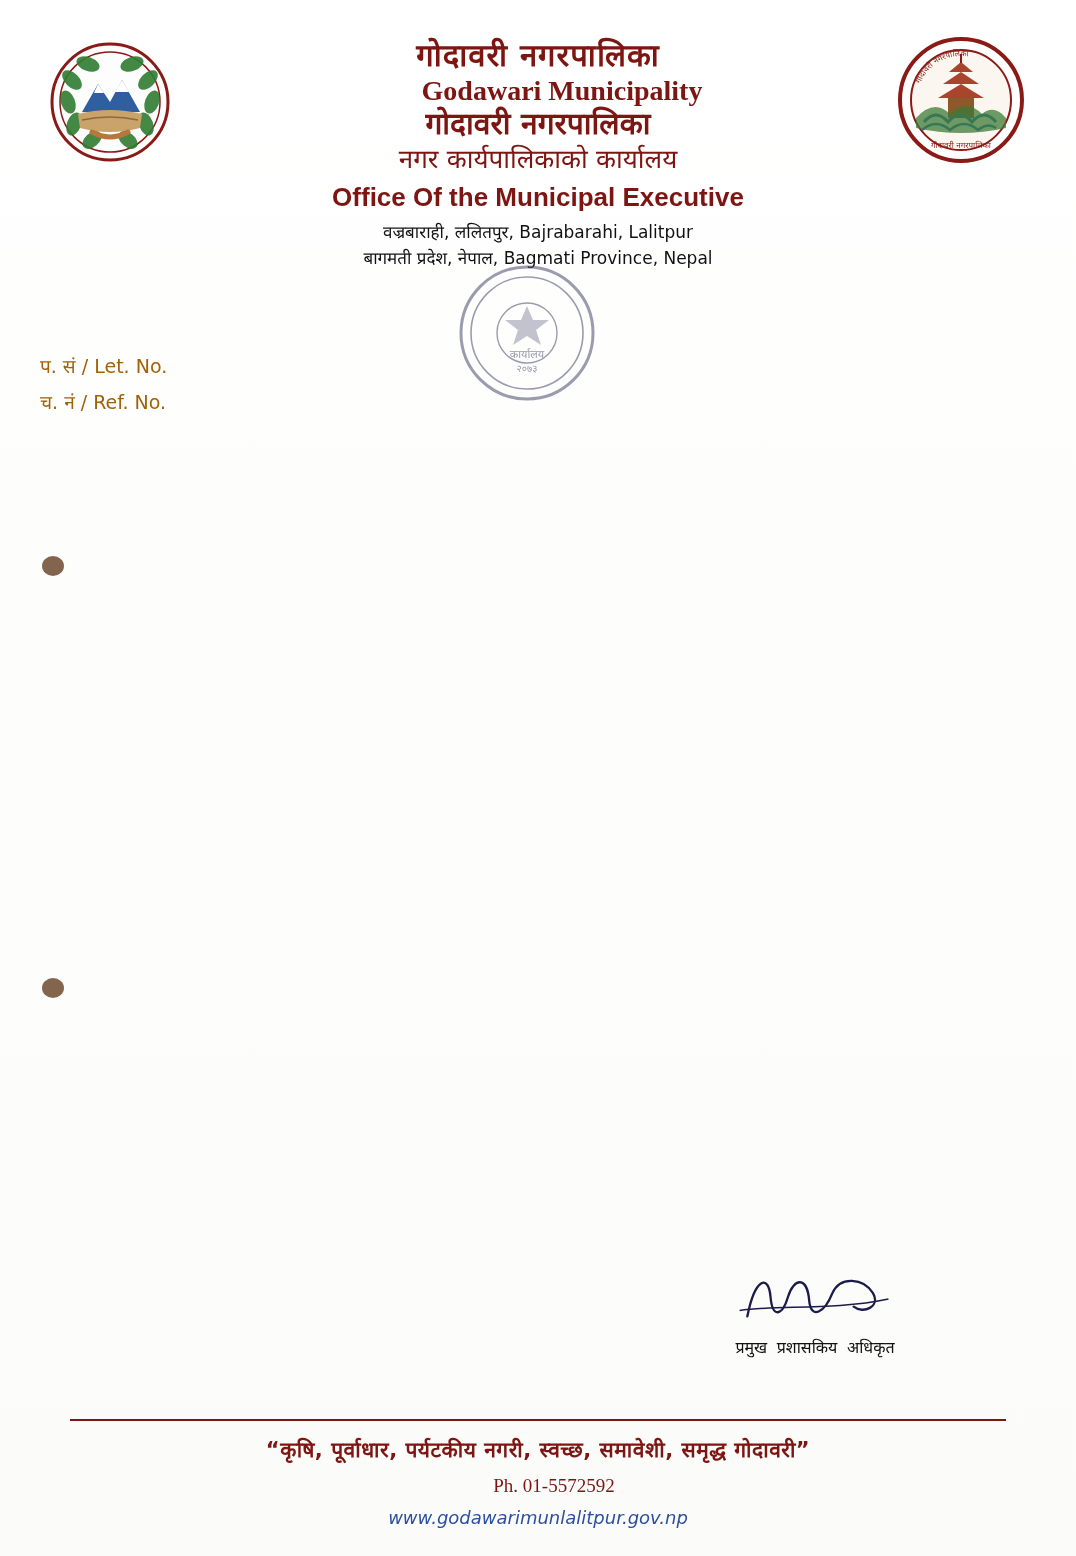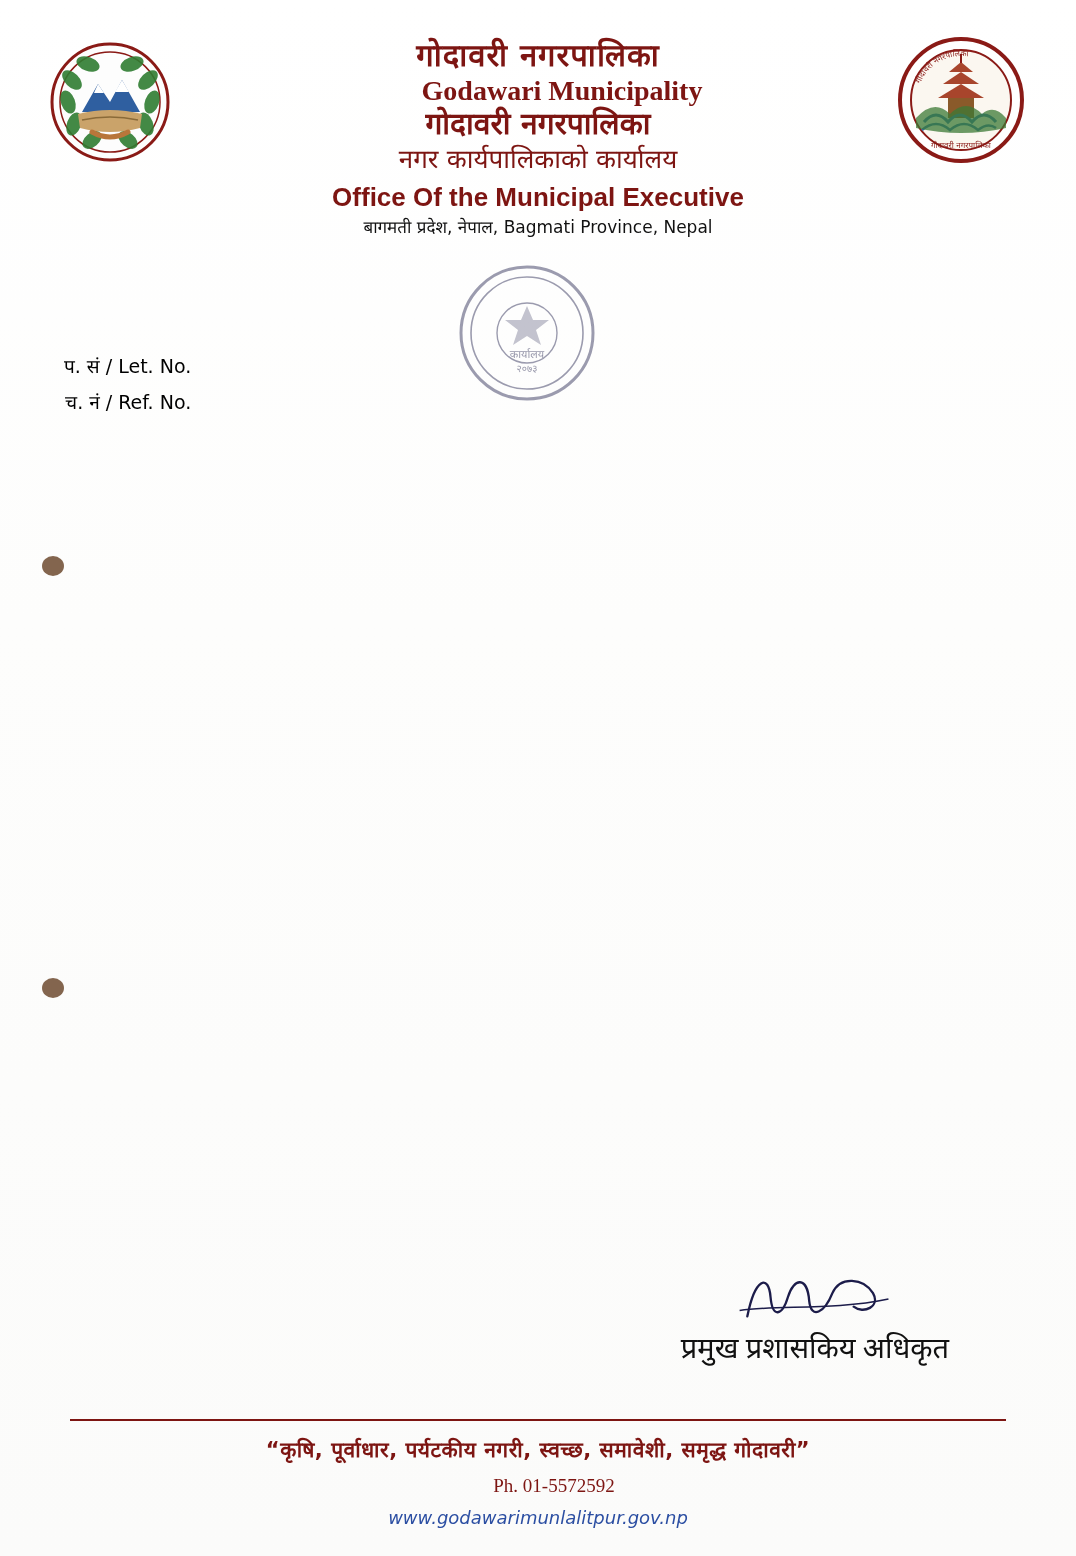--- a/index.html
+++ b/index.html
@@ -88,27 +88,26 @@
     font-family: "DejaVu Sans", sans-serif;
     font-size: 17px;
     color: #111;
     margin-top: 8px;
   }
   .addr.second { margin-top: 3px; }
 
   
   .refblock {
     position: absolute;
-    left: 64px;
+    left: 40px;
     top: 348px;
     font-family: "DejaVu Sans", sans-serif;
     font-size: 19px;
     line-height: 1.9;
-    color: #000000;
-    text-align: right;
+    color: #a16207;
   }
 
   
   .seal {
     position: absolute;
     left: 452px;
     top: 258px;
     width: 150px;
     height: 150px;
     border-radius: 50%;
@@ -186,23 +185,23 @@
   .sign-mark {
     height: 58px;
     position: relative;
   }
   .sign-name {
     font-family: "DejaVu Sans", sans-serif;
     font-size: 21px;
     margin-top: 2px;
   }
   .sign-post {
-    font-family: Liberation Serif, serif;
-    font-size: 29px;
-    margin-top: 1px;
+    font-family: Liberation Mono, monospace;
+    font-size: 16px;
+    margin-top: 10px;
   }
 
   
   .footer {
     position: absolute;
     left: 0;
     right: 0;
     bottom: 28px;
     text-align: center;
   }
@@ -307,20 +306,21 @@
       <text x="67" y="112" text-anchor="middle" font-size="8" fill="#8a1a16" font-family="DejaVu Sans">गोदावरी नगरपालिका</text>
     </svg>
 
     <div class="head-line">
       <div class="np-title">गोदावरी नगरपालिका</div>
       <div class="en-title">Godawari Municipality</div>
       <div class="newari-title">गोदावरी नगरपालिका</div>
       <div class="np-office">नगर कार्यपालिकाको कार्यालय</div>
       <div class="en-office">Office Of the Municipal Executive</div>
     </div>
+    <div class="addr">वज्रबाराही, ललितपुर, Bajrabarahi, Lalitpur</div>
     <div class="addr second">बागमती प्रदेश, नेपाल, Bagmati Province, Nepal</div>
   </div>
 
   <svg class="seal" viewBox="0 0 150 150">
     <circle cx="75" cy="75" r="66" fill="none" stroke="#4b4b6e" stroke-width="3"></circle>
     <circle cx="75" cy="75" r="56" fill="none" stroke="#4b4b6e" stroke-width="1.6"></circle>
     <circle cx="75" cy="75" r="30" fill="none" stroke="#4b4b6e" stroke-width="1.4"></circle>
     <path d="M75 48 l6 14 h16 l-13 10 5 15 -14 -9 -14 9 5 -15 -13 -10 h16 z" fill="#4b4b6e" opacity=".6"></path>
     <text x="75" y="100" text-anchor="middle" font-size="11" fill="#3f3f63" font-family="DejaVu Sans">कार्यालय</text>
     <text x="75" y="114" text-anchor="middle" font-size="10" fill="#3f3f63" font-family="DejaVu Sans">२०७३</text>

